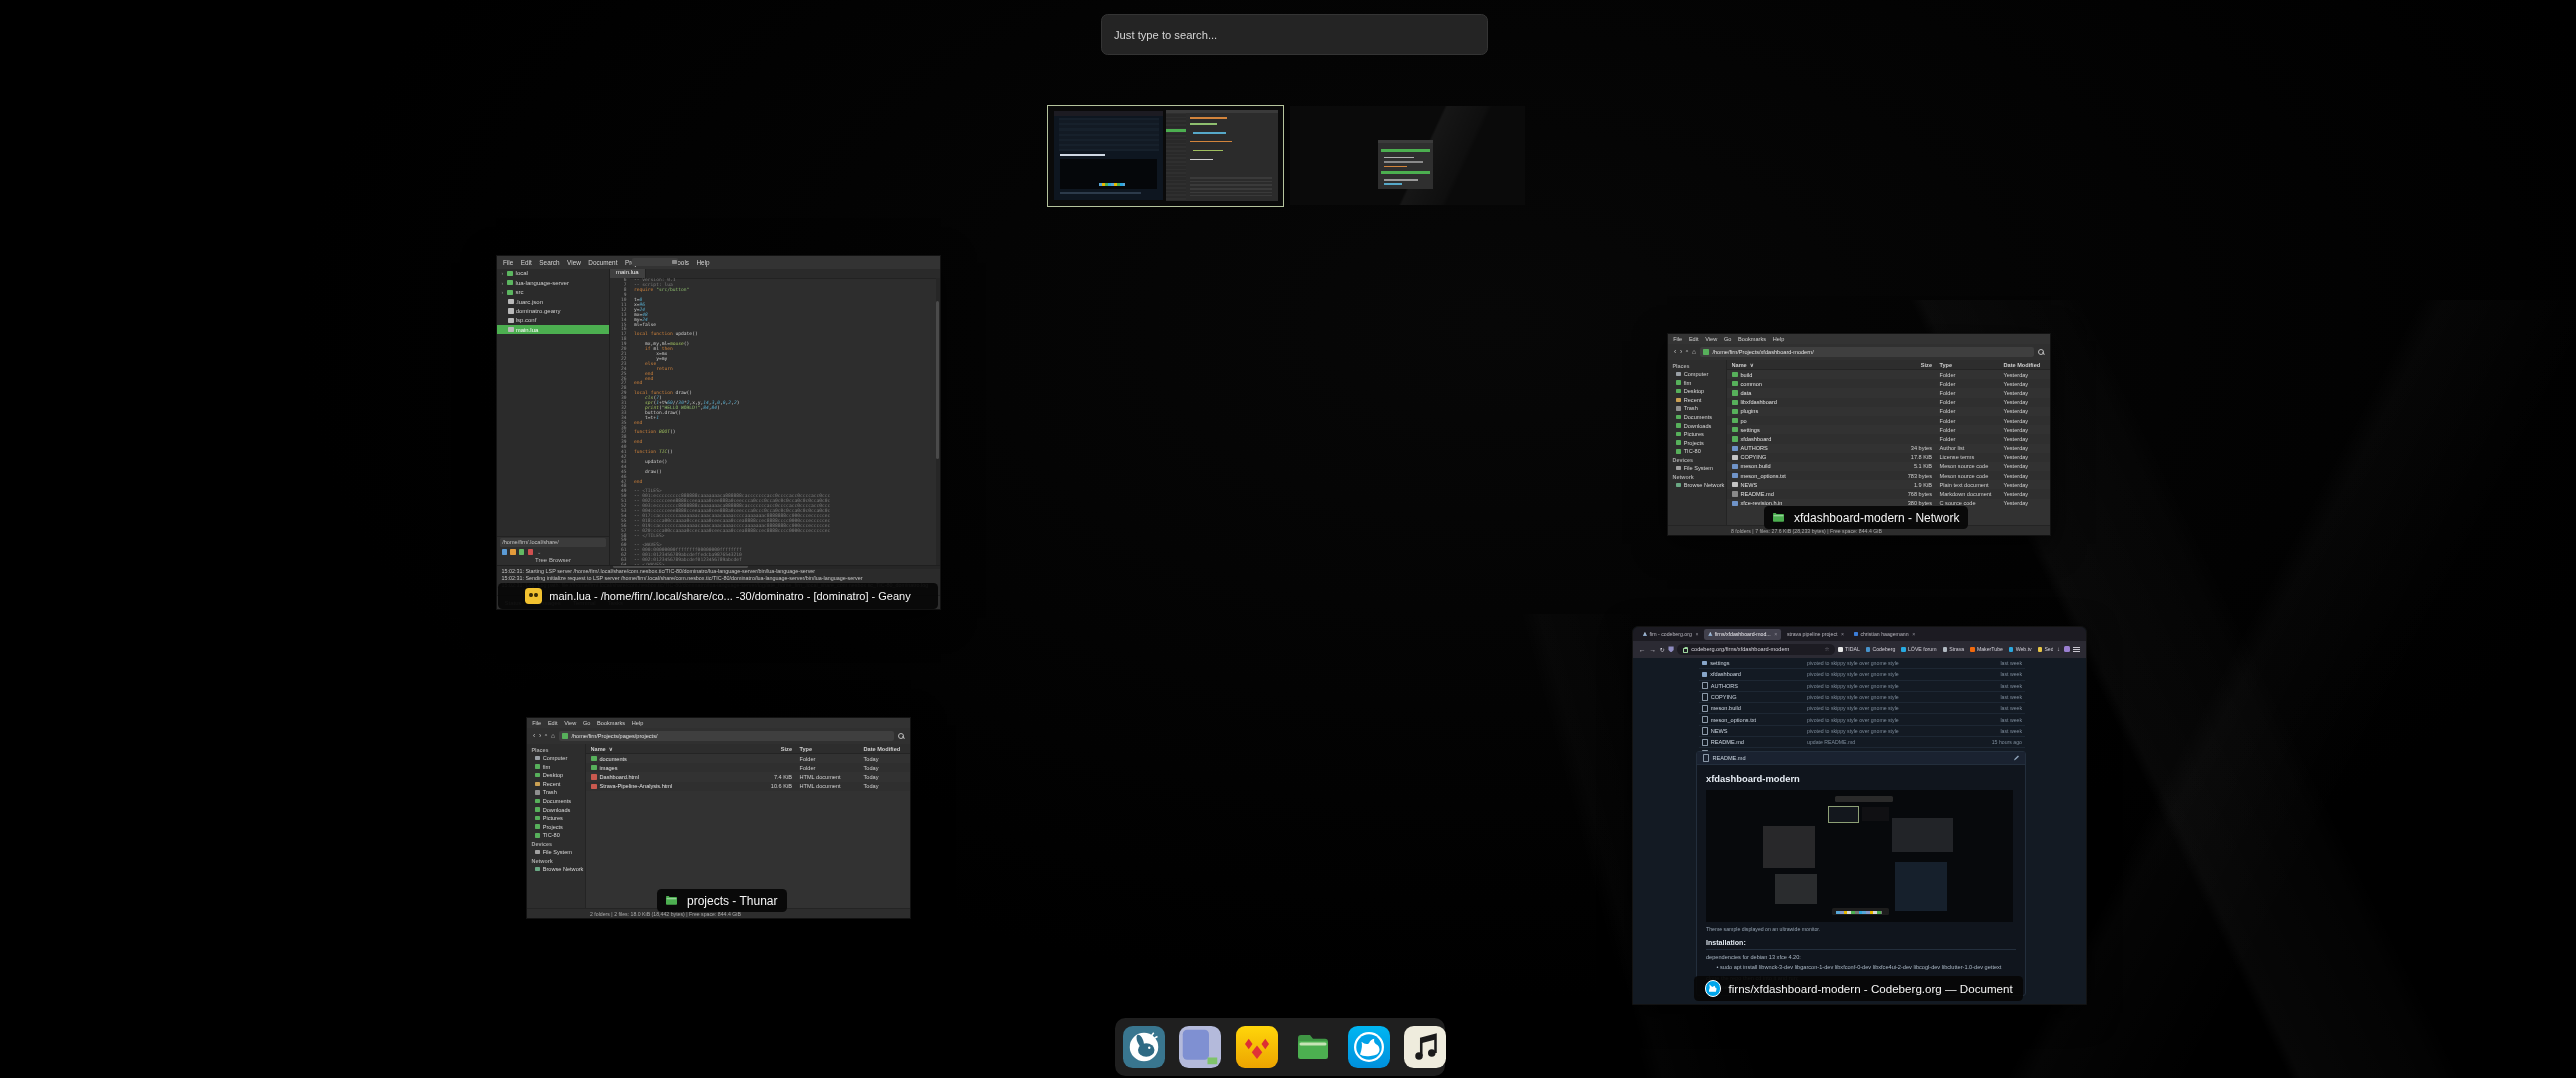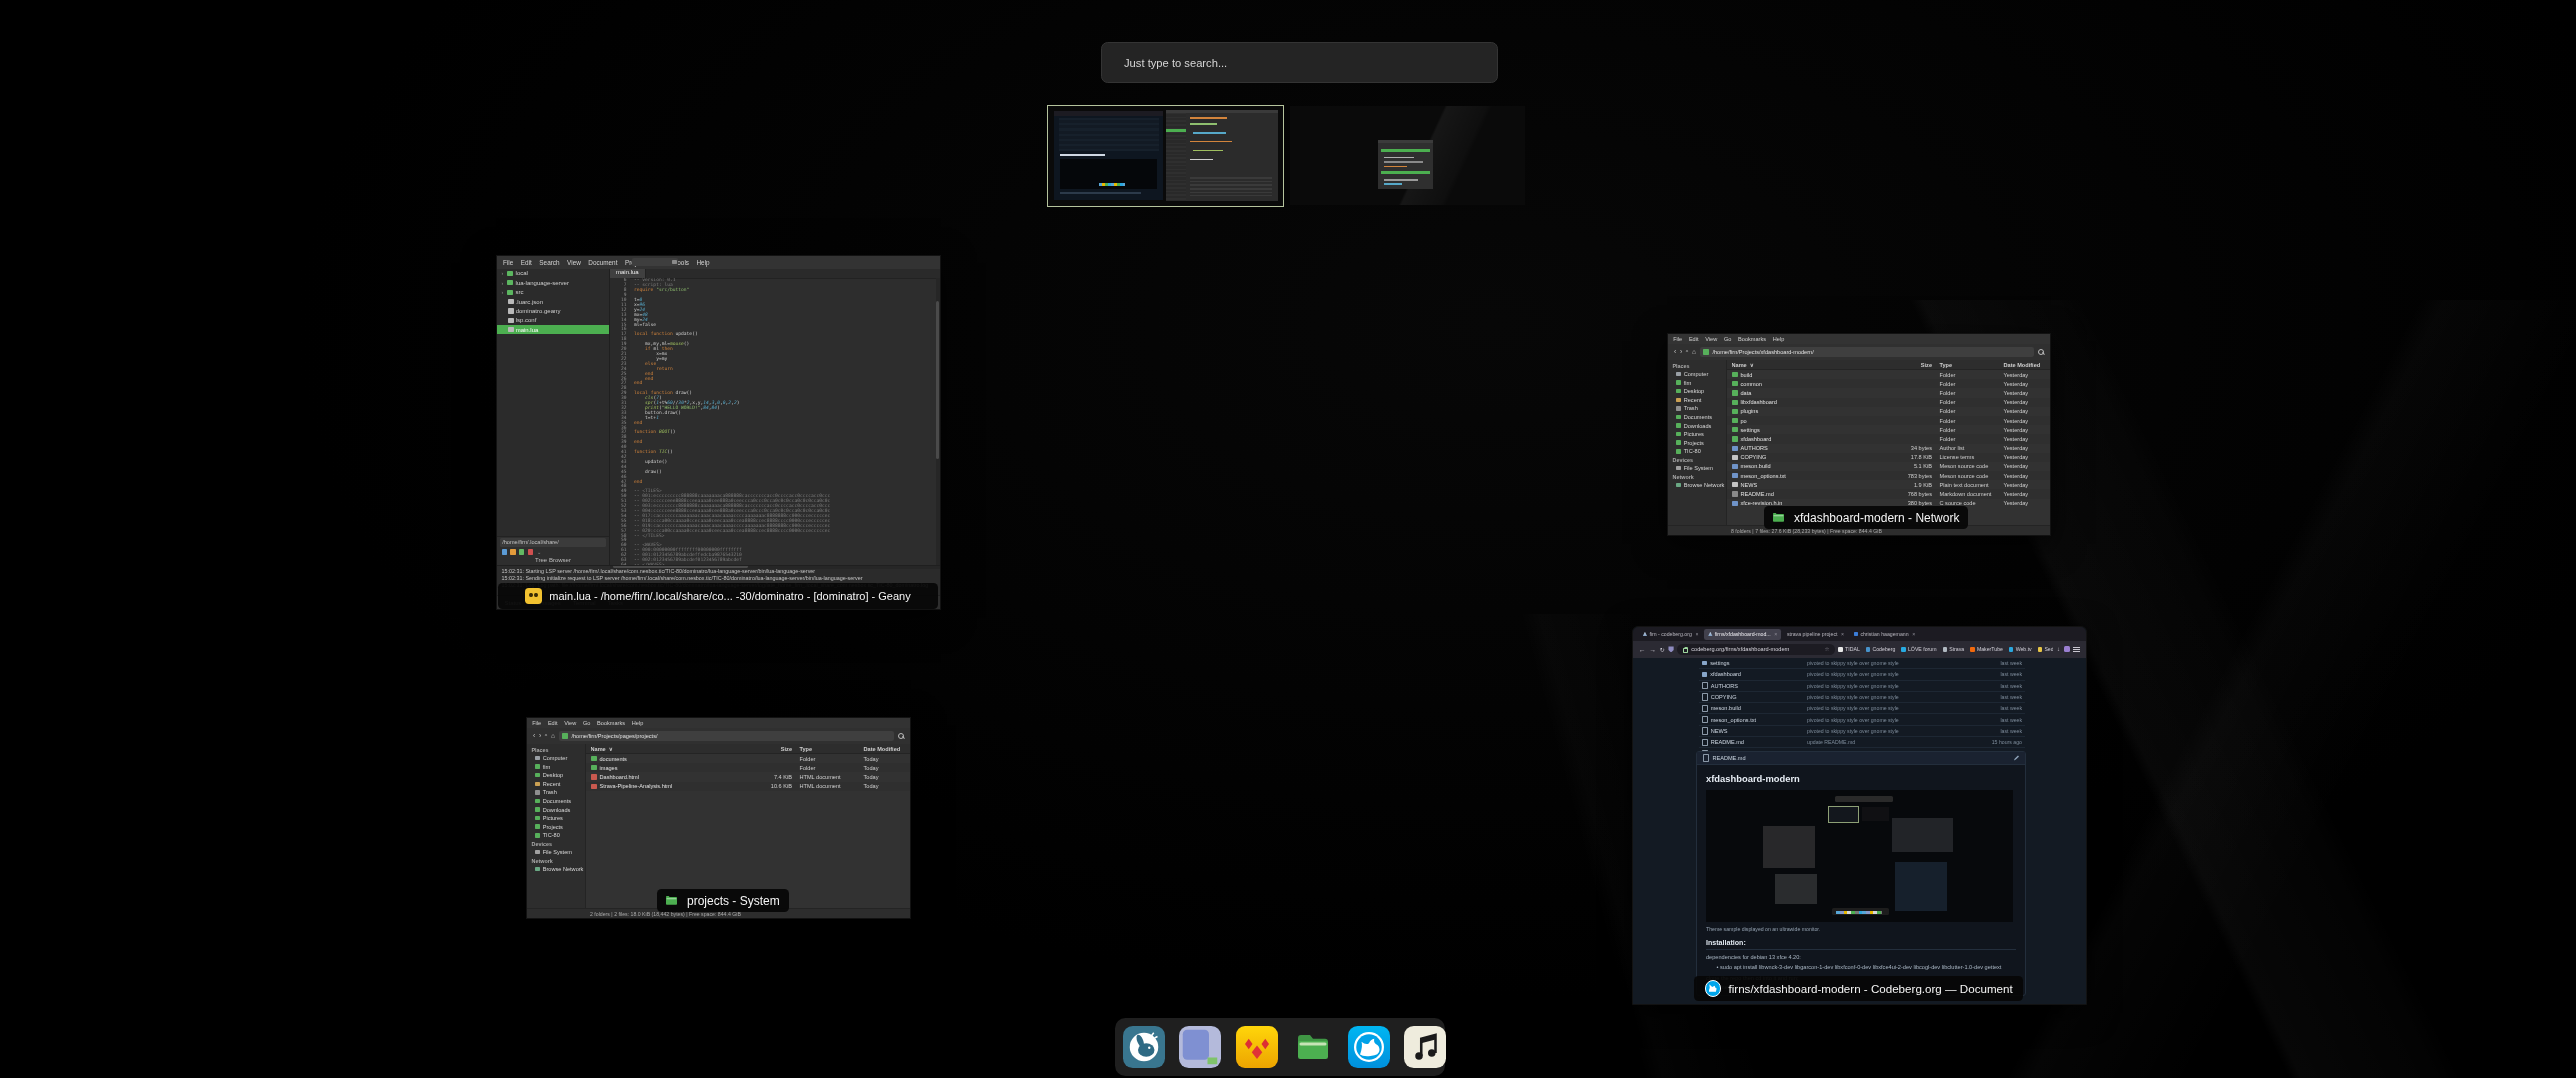--- a/index.html
+++ b/index.html
@@ -7,22 +7,22 @@
        background:radial-gradient(1198px 674px at 58% 30%,#070707,#000);
        font-family:"Liberation Sans",sans-serif;color:#ddd}
   .abs{position:absolute}
   
   .sheen1{left:1722px;top:300px;width:854px;height:779px;
     background:linear-gradient(64deg,transparent 46%,rgba(255,255,255,.028) 47%,rgba(255,255,255,.012) 58%,transparent 60%),
                linear-gradient(118deg,transparent 55%,rgba(255,255,255,.02) 57%,transparent 70%)}
   .sheen2{left:1123px;top:614px;width:824px;height:464px;
     background:linear-gradient(75deg,transparent 55%,rgba(255,255,255,.015) 57%,transparent 68%)}
   
-  .search-box{left:1101px;top:42px;width:373px;height:39px;background:#242424;border:0.7px solid #343434;
-    border-radius:6.7px;display:flex;align-items:center;padding-left:22px;font-size:11.2px;color:#d6d6d6}
+  .search-box{left:1101px;top:14px;width:373px;height:39px;background:#242424;border:0.7px solid #343434;
+    border-radius:6.7px;display:flex;align-items:center;padding-left:12px;font-size:11.2px;color:#d6d6d6}
   
   .ws{position:absolute;background:#0a0a0a;overflow:hidden}
   .ws.active{border:1.5px solid #b5c39d}
   .ws2-sheen{position:absolute;inset:0;background:linear-gradient(115deg,transparent 55%,rgba(255,255,255,.05) 56%,rgba(255,255,255,.02) 70%,transparent 72%)}
   .mini{position:absolute;overflow:hidden}
   .rows-blue{background:repeating-linear-gradient(#16202b 0 2.2px,#121a24 2.2px 5.2px)}
   .rows-gray{background:repeating-linear-gradient(#2f2f2f 0 1.5px,#292929 1.5px 3.7px)}
   
   .win{position:absolute;background:#2b2b2b;border:0.7px solid #121212;box-shadow:0 7.5px 30px rgba(0,0,0,.7)}
   
@@ -690,21 +690,21 @@
         </span>
         <span class="tc-size">10.6 KiB</span>
         <span class="tc-type">HTML document</span>
         <span class="tc-date">Today</span>
       </div>
     </div>
   <div class="th-status">2 folders  |  2 files: 18.0 KiB (18,442 bytes)  |  Free space: 844.4 GiB</div>
 </div>
 <div class="pill" style="left:657px;top:889px;height:23px;padding:0 9px;font-size:12px">
   <span class="folder-glyph fg-s" style="width:19.5px;height:13.5px;margin-right:-6px"></span>
-  <span id="t2-label">projects - System</span>
+  <span id="t2-label">projects - Thunar</span>
 </div>
 
 <div class="win lw" style="left:1632px;top:626px;width:453px;height:377px">
   <div class="lw-tabbar" id="lw-tabs">
       <div class="lw-tab">
         <span class="fav cb"></span>
         <span>firn - codeberg.org</span>
         <span class="x">×</span>
       </div>
       <div class="lw-tab active">

